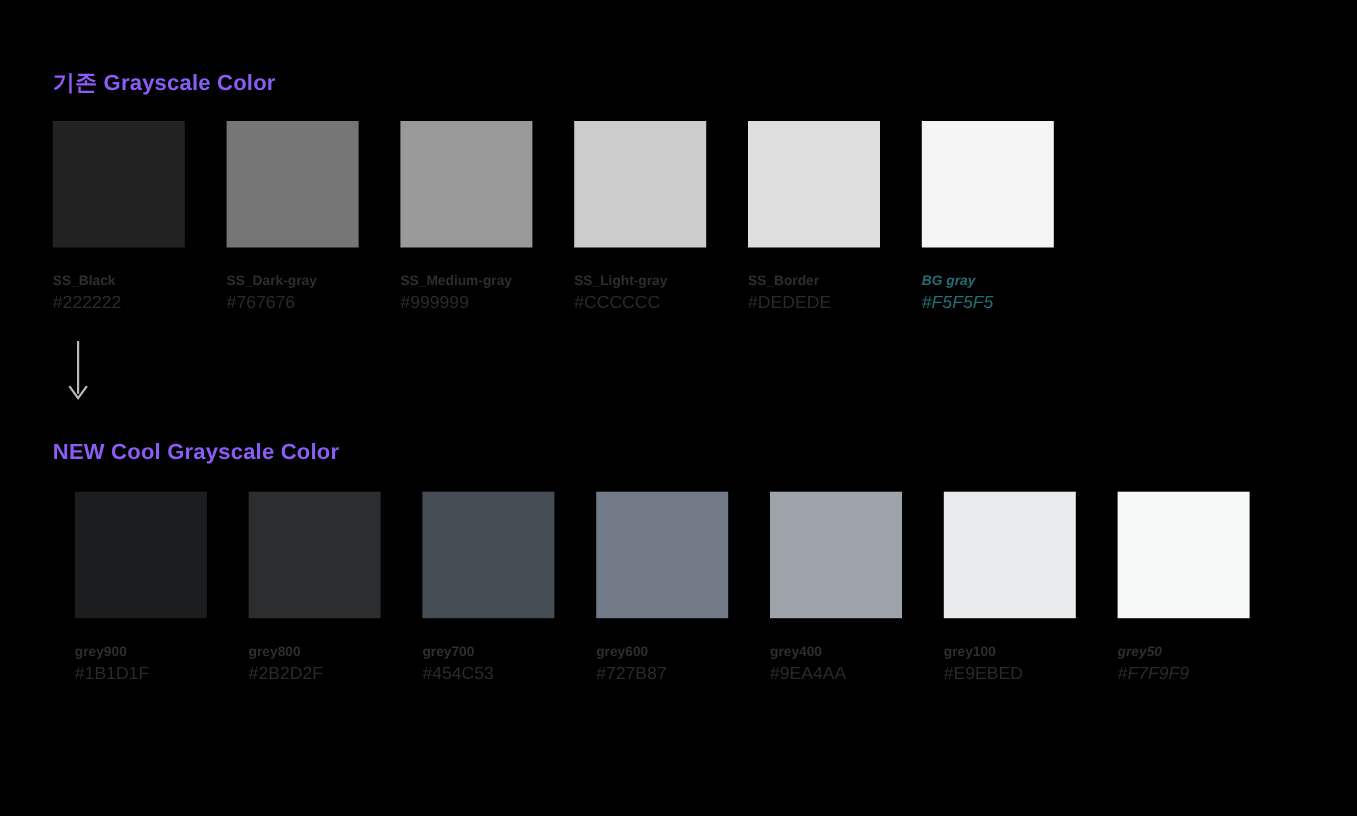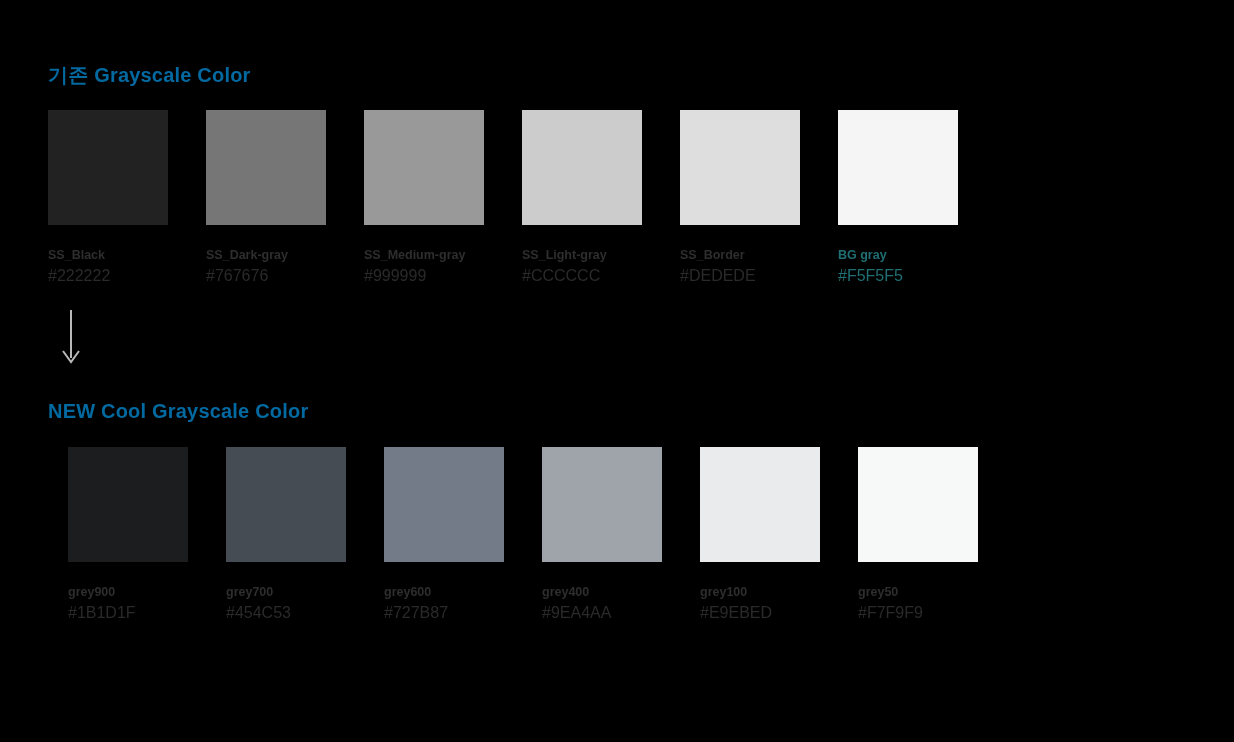--- a/index.html
+++ b/index.html
@@ -17,41 +17,41 @@
   }
   .canvas {
     position: absolute;
     inset: 0;
   }
   .section-title {
     position: absolute;
     font-size: 20px;
     font-weight: bold;
     letter-spacing: 0.2px;
-    color: #0369a1;
+    color: #8b5cf6;
     white-space: nowrap;
   }
   #title-legacy { left: 48px; top: 62px; }
   #title-new { left: 48px; top: 400px; }
 
   .swatch-row {
     position: absolute;
     display: flex;
     align-items: flex-start;
   }
   #row-legacy { left: 48px; top: 110px; }
   #row-new { left: 48px; top: 447px; margin-left: 20px; }
 
   .swatch-cell {
     display: flex;
     flex-direction: column;
     width: 138px;
     margin-right: 20px;
   }
-  .swatch-cell:last-child { margin-right: 0; }
+  .swatch-cell:last-child { margin-right: 0; font-style: italic; }
 
   .swatch-chip {
     width: 120px;
     height: 115px;
     display: block;
   }
   .swatch-name {
     margin-top: 23px;
     font-size: 12.5px;
     font-weight: bold;
@@ -128,20 +128,25 @@
 
   <div class="section-title" id="title-new">NEW Cool Grayscale Color</div>
 
   <div class="swatch-row" id="row-new">
       <div class="swatch-cell">
         <div class="swatch-chip" style="background: rgb(27, 29, 31);"></div>
         <div class="swatch-name">grey900</div>
         <div class="swatch-hex">#1B1D1F</div>
       </div>
       <div class="swatch-cell">
+        <div class="swatch-chip" style="background: rgb(43, 45, 47);"></div>
+        <div class="swatch-name">grey800</div>
+        <div class="swatch-hex">#2B2D2F</div>
+      </div>
+      <div class="swatch-cell">
         <div class="swatch-chip" style="background: rgb(69, 76, 83);"></div>
         <div class="swatch-name">grey700</div>
         <div class="swatch-hex">#454C53</div>
       </div>
       <div class="swatch-cell">
         <div class="swatch-chip" style="background: rgb(114, 123, 135);"></div>
         <div class="swatch-name">grey600</div>
         <div class="swatch-hex">#727B87</div>
       </div>
       <div class="swatch-cell">

